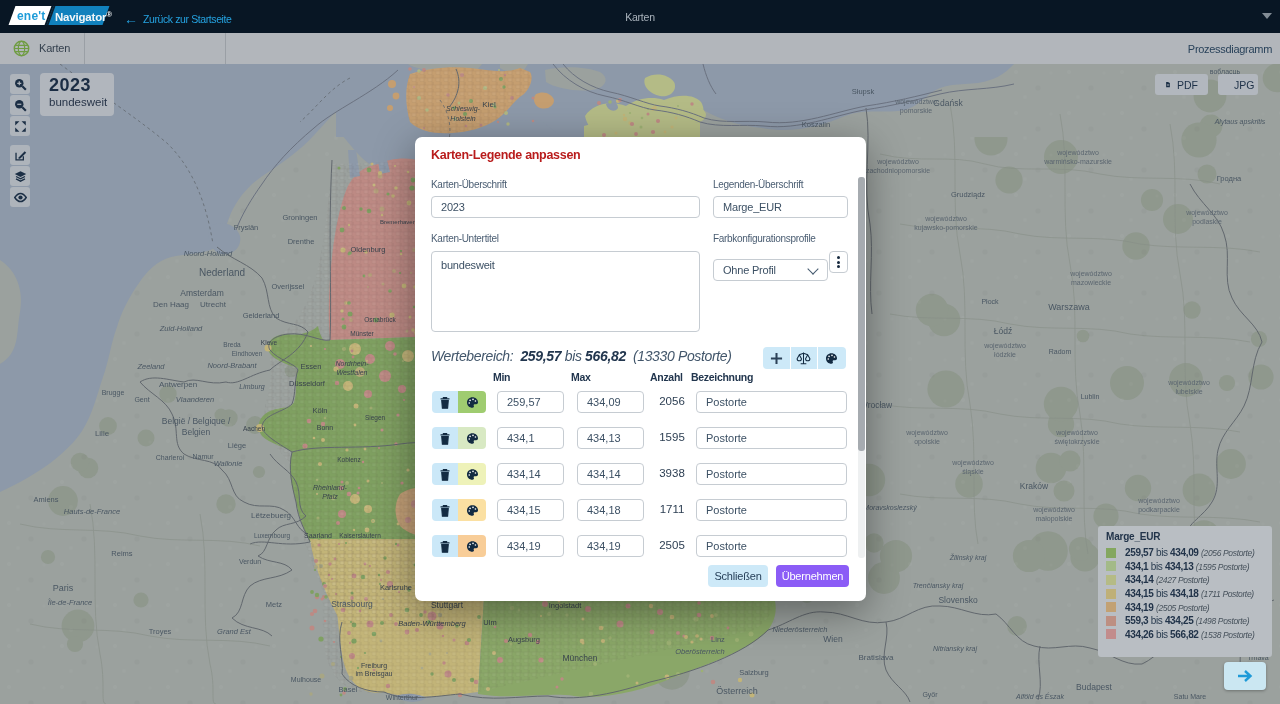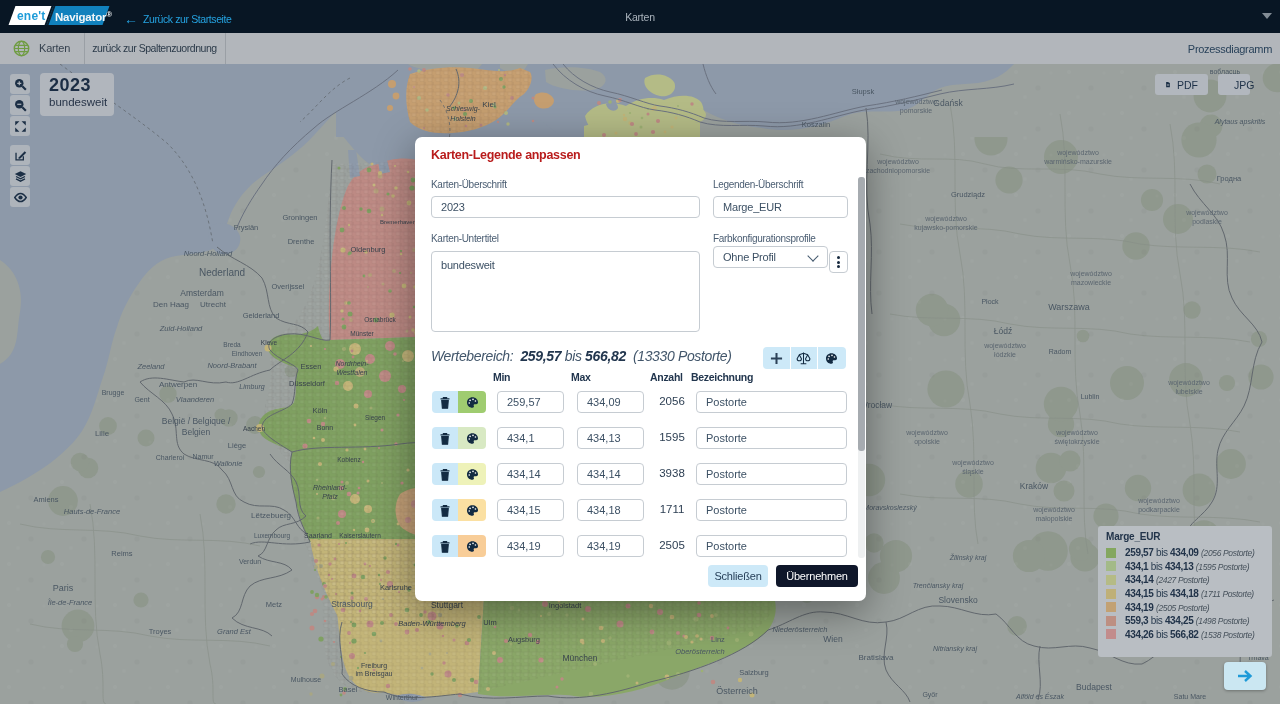--- a/index.html
+++ b/index.html
@@ -68,21 +68,20 @@
   <div class="caret"></div>
 </div>
 <div class="toolbar2">
   <span class="globe"><svg width="17" height="17" viewBox="0 0 16 16">
         <circle cx="8" cy="8" r="6.8" fill="none" stroke="#6f9c42" stroke-width="1.3"></circle>
         <ellipse cx="8" cy="8" rx="3" ry="6.8" fill="none" stroke="#6f9c42" stroke-width="1.1"></ellipse>
         <path d="M1.2 8h13.6M2 5h12M2 11h12" stroke="#6f9c42" stroke-width="1.1"></path>
       </svg></span>
   <span class="tb-karten">Karten</span>
   <div class="sep" style="left:84px"></div>
-  <div class="tb-zurueck">zurück zur Spaltenzuordnung</div>
   <div class="sep" style="left:225px"></div>
   <span class="tb-proz">Prozessdiagramm</span>
 </div>
 <div class="map">
 <svg width="1280" height="640" viewBox="0 0 1280 640" style="position:absolute;left:0;top:0">
 <defs>
 <pattern id="mosaic" width="8" height="7" patternUnits="userSpaceOnUse">
   <path d="M0 0H8V7H0Z" fill="none" stroke="#5a5246" stroke-opacity="0.15" stroke-width="0.5"></path>
   <path d="M4 0V3.5H8" fill="none" stroke="#5a5246" stroke-opacity="0.12" stroke-width="0.4"></path>
   <rect x="4.3" y="0.3" width="3.4" height="3" fill="#ffffff" opacity="0.055"></rect>
@@ -876,21 +875,21 @@
 <div class="mapbox">
       <div class="y">2023</div>
       <div class="s">bundesweit</div>
     </div>
 <div class="expbtn" style="left:1155px;width:53px"><svg width="13" height="13" viewBox="0 0 16 16">
         <path d="M3 1 h7 l3 3 v11 h-10 Z" fill="#1d3047"></path>
         <path d="M10 1 v3 h3 Z" fill="#c8ccd2"></path>
         <rect x="5" y="8" width="6" height="1.3" fill="#b0b6bd"></rect>
         <rect x="5" y="10.5" width="6" height="1.3" fill="#b0b6bd"></rect>
       </svg> PDF</div>
-<div class="expbtn" style="left:1218px;width:32px"><svg width="13" height="13" viewBox="0 0 16 16">
+<div class="expbtn" style="left:1218px;width:40px"><svg width="13" height="13" viewBox="0 0 16 16">
         <path d="M3 1 h7 l3 3 v11 h-10 Z" fill="#1d3047"></path>
         <path d="M10 1 v3 h3 Z" fill="#c8ccd2"></path>
         <path d="M4.5 12.5 l2.5-3.5 2 2.5 1.5-2 1.5 3z" fill="#b0b6bd"></path>
         <circle cx="6" cy="7" r="1" fill="#b0b6bd"></circle>
       </svg> JPG</div>
 <div class="legend">
       <div class="legtitle">Marge_EUR</div>
       <div class="legrow">
         <span class="sw" style="background:#84a75f"></span>
         <span class="legtxt"><b>259,57</b> bis <b>434,09</b> <i>(2056 Postorte)</i></span>
@@ -928,21 +927,21 @@
 </div>
 <div class="modal">
   <div class="mtitle">Karten-Legende anpassen</div>
   <div class="mlabel" style="left:16px;top:42px">Karten-Überschrift</div>
   <input class="minput" style="left: 16px; top: 59px; width: 269px; height: 22px;" value="2023">
   <div class="mlabel" style="left:298px;top:42px">Legenden-Überschrift</div>
   <input class="minput" style="left: 298px; top: 59px; width: 135px; height: 22px;" value="Marge_EUR">
   <div class="mlabel" style="left:16px;top:96px">Karten-Untertitel</div>
   <textarea class="minput" style="left: 16px; top: 114px; width: 269px; height: 81px; padding-top: 7px; resize: none;">bundesweit</textarea>
   <div class="mlabel" style="left:298px;top:96px">Farbkonfigurationsprofile</div>
-  <div class="minput" style="left:298px;top:109px;width:115px;height:22px;line-height:20px">Ohne Profil<i class="chev" style="right:10px;top:5px"></i></div>
+  <div class="minput" style="left:298px;top:122px;width:115px;height:22px;line-height:20px">Ohne Profil<i class="chev" style="right:10px;top:5px"></i></div>
   <div class="vdots">
       <div>
         <span></span>
         <span></span>
         <span></span>
       </div>
     </div>
   <div class="wline">Wertebereich:&nbsp; <b>259,57</b> bis <b>566,82</b> &nbsp;(13330 Postorte)</div>
   <div class="itoolbar">
     <div class="cell">
@@ -1069,16 +1068,16 @@
             </svg>
           </span>
   <input class="min-in" value="434,19" style="">
           <input class="max-in" value="434,19" style="">
   <span class="anz">2505</span>
   <input class="bez-in" value="Postorte" style="">
 </div>
       </div>
   </div>
   <div class="mbtn" style="left:293px;top:428px;width:60px;background:#cde9f8;color:#27405a">Schließen</div>
-  <div class="mbtn" style="left:361px;top:428px;width:82px;background:#0f172a;color:#fff">Übernehmen</div>
+  <div class="mbtn" style="left:361px;top:428px;width:73px;background:#8b5cf6;color:#fff">Übernehmen</div>
   <div class="scrltrack">
       <div class="scrlthumb"></div>
     </div>
 </div>
 </body></html>

